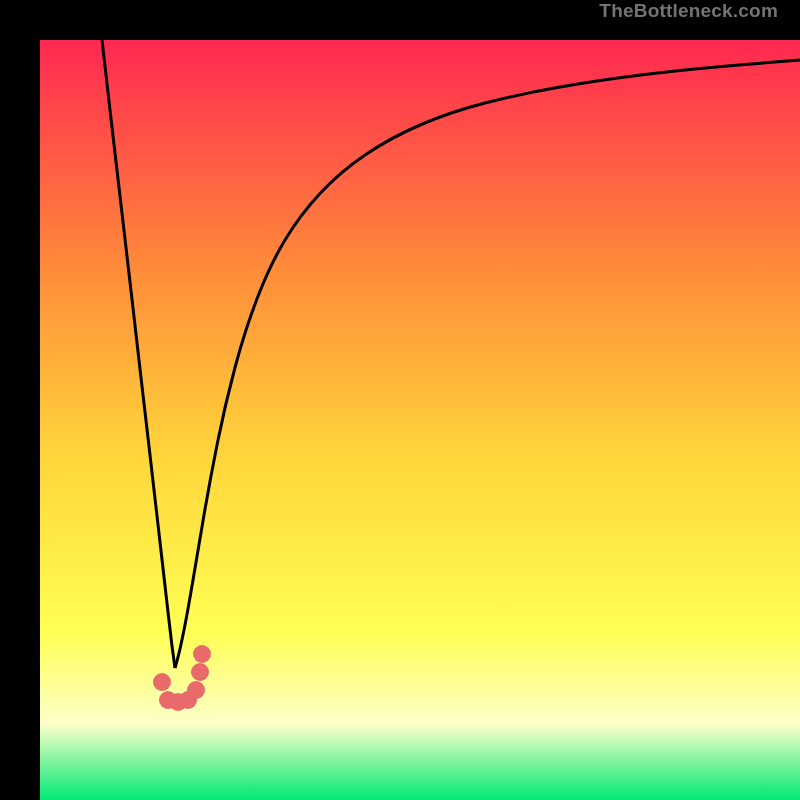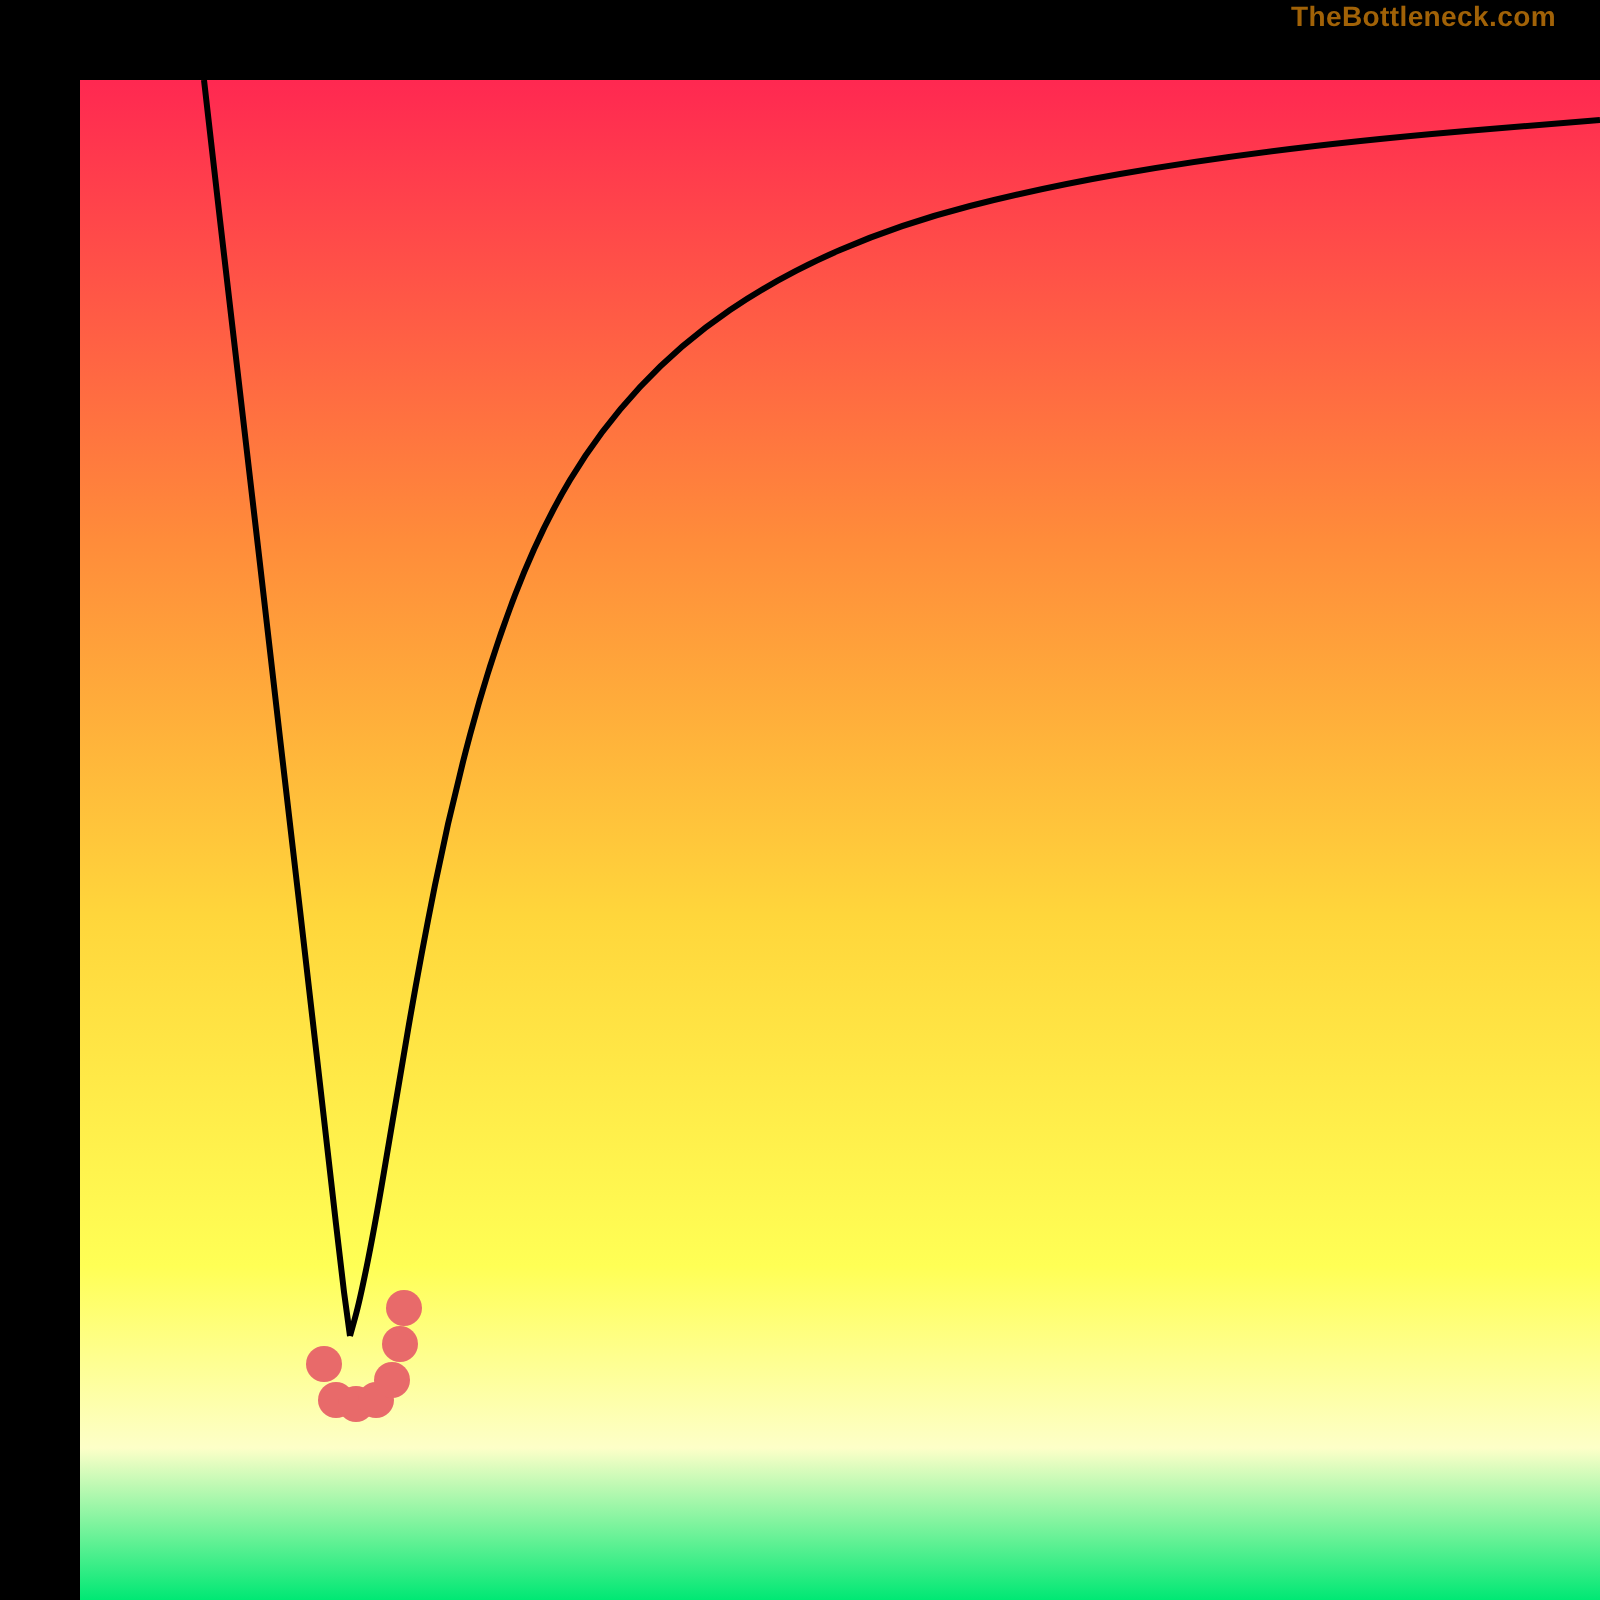--- a/index.html
+++ b/index.html
@@ -16,23 +16,23 @@
     left: 20px;
     top: 20px;
     width: 760px;
     height: 760px;
     background: #000;
   }
   .attribution {
     position: absolute;
     top: 0px;
     right: 22px;
-    font-size: 14px;
+    font-size: 19px;
     font-weight: 600;
-    color: #a16207;
+    color: #737373;
     letter-spacing: 0.2px;
   }
   svg {
     position: absolute;
     left: 20px;
     top: 20px;
   }
 </style>
 </head>
 <body>

